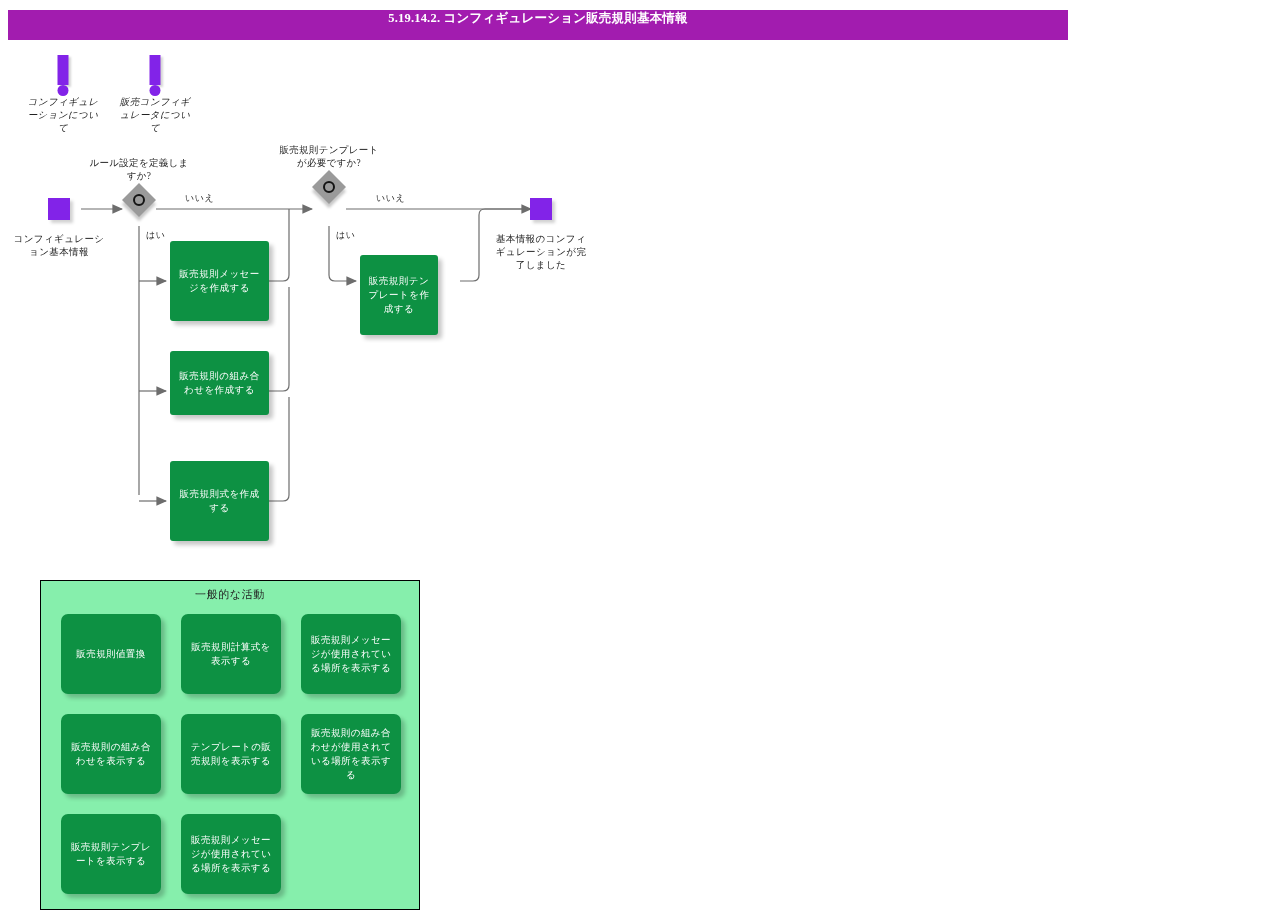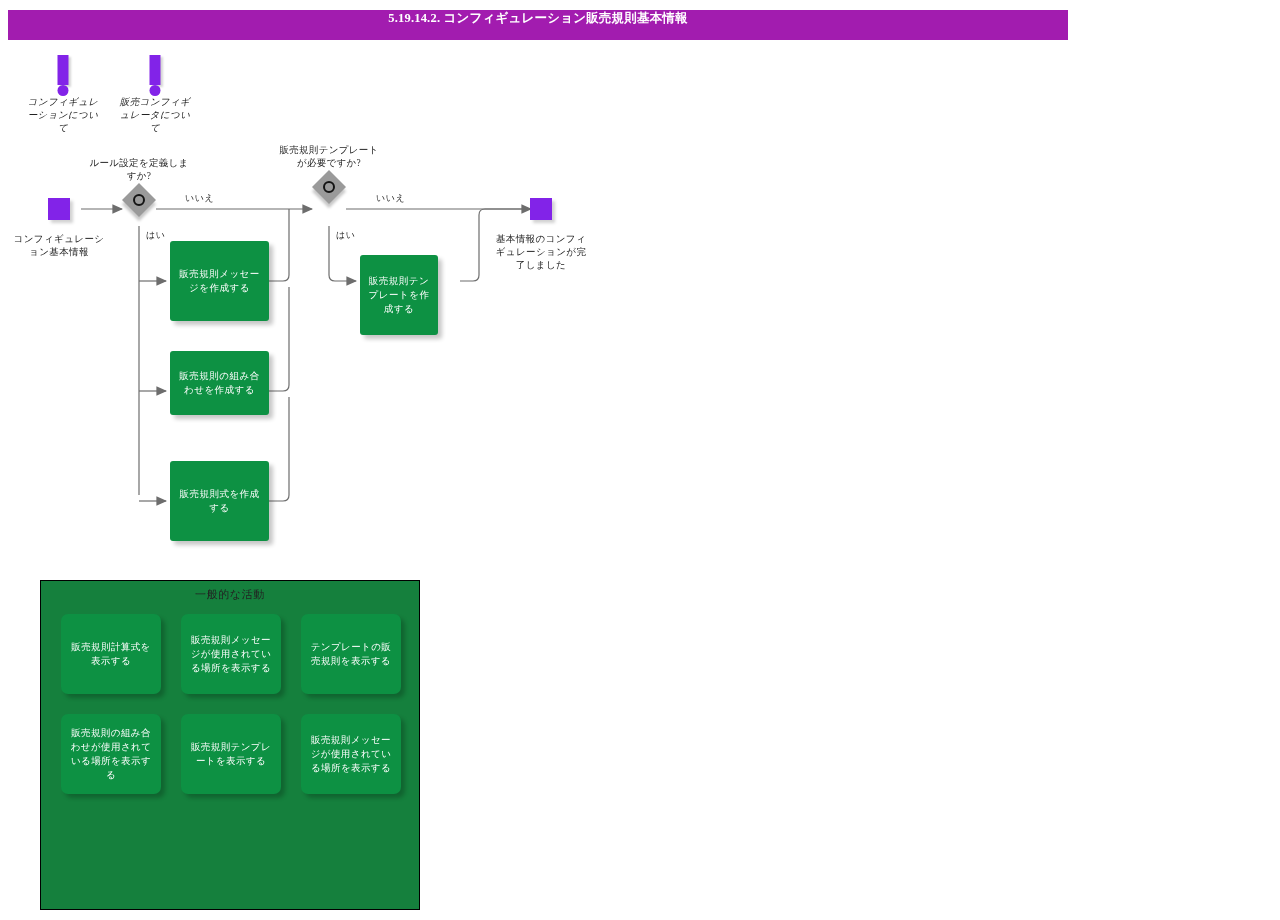--- a/index.html
+++ b/index.html
@@ -185,21 +185,21 @@
 
   
   #common-panel {
     position: absolute;
     left: 40px;
     top: 580px;
     width: 380px;
     height: 330px;
     border: 1.5px solid #000000;
     box-sizing: border-box;
-    background: #15803d;
+    background: #86efac;
   }
   #common-panel-title {
     position: absolute;
     left: 0;
     top: 6px;
     width: 100%;
     text-align: center;
     font-size: 11px;
     color: #222222;
     letter-spacing: 0.6px;
@@ -317,20 +317,22 @@
 
   <div class="terminal" style="left:495px; top:198px;">
     <div class="terminal-box"></div>
     <div class="terminal-label">基本情報のコンフィギュレーションが完了しました</div>
   </div>
 </div>
 
 <div id="common-panel">
   <div id="common-panel-title">一般的な活動</div>
   <div class="panel-grid">
+    <div class="panel-cell">販売規則値置換</div>
     <div class="panel-cell">販売規則計算式を表示する</div>
     <div class="panel-cell">販売規則メッセージが使用されている場所を表示する</div>
+    <div class="panel-cell">販売規則の組み合わせを表示する</div>
     <div class="panel-cell">テンプレートの販売規則を表示する</div>
     <div class="panel-cell">販売規則の組み合わせが使用されている場所を表示する</div>
     <div class="panel-cell">販売規則テンプレートを表示する</div>
     <div class="panel-cell">販売規則メッセージが使用されている場所を表示する</div>
   </div>
 </div>
 
 </body></html>

